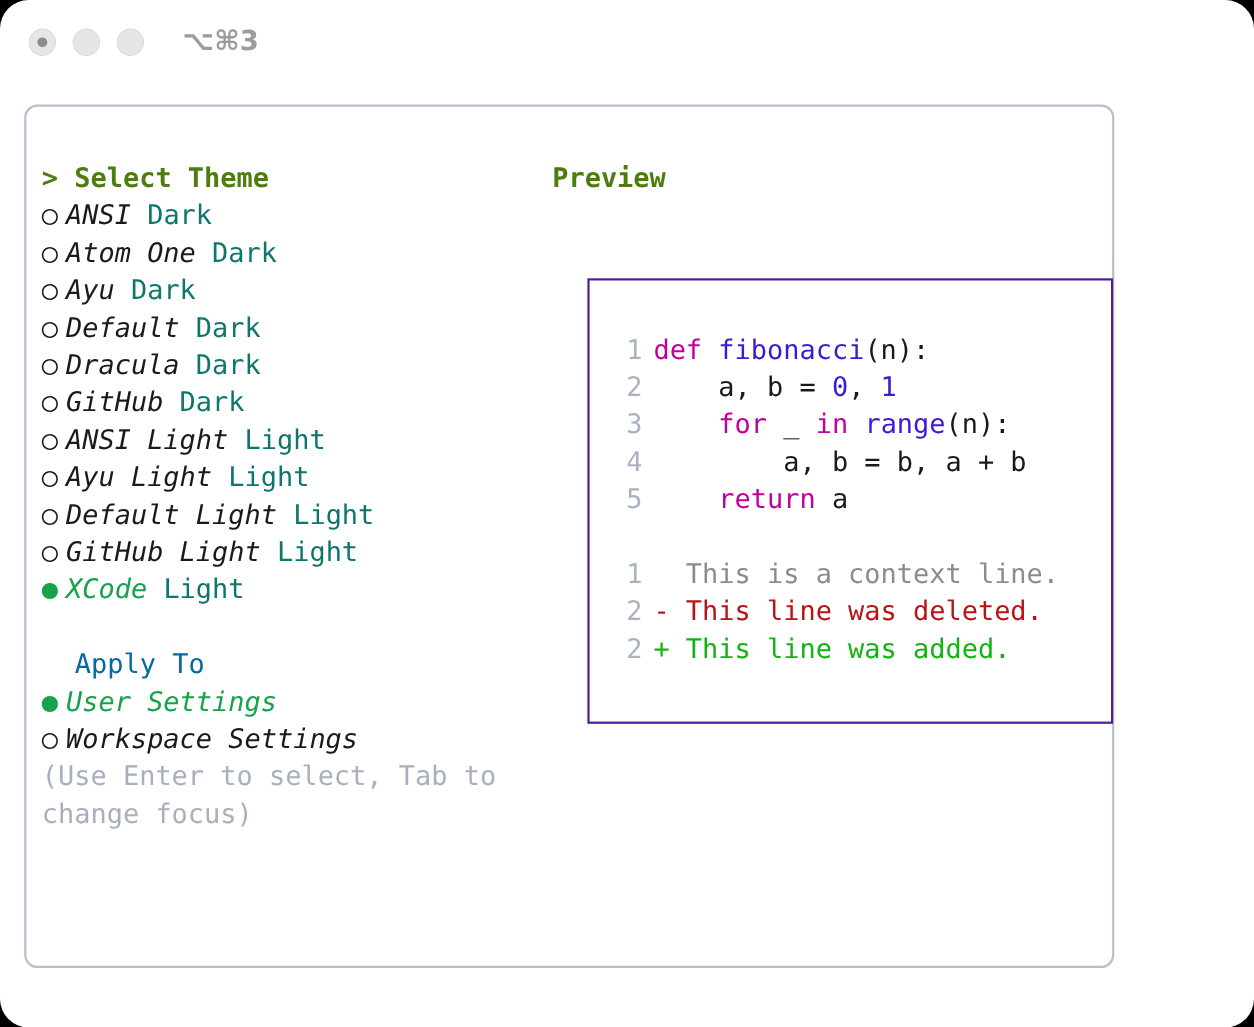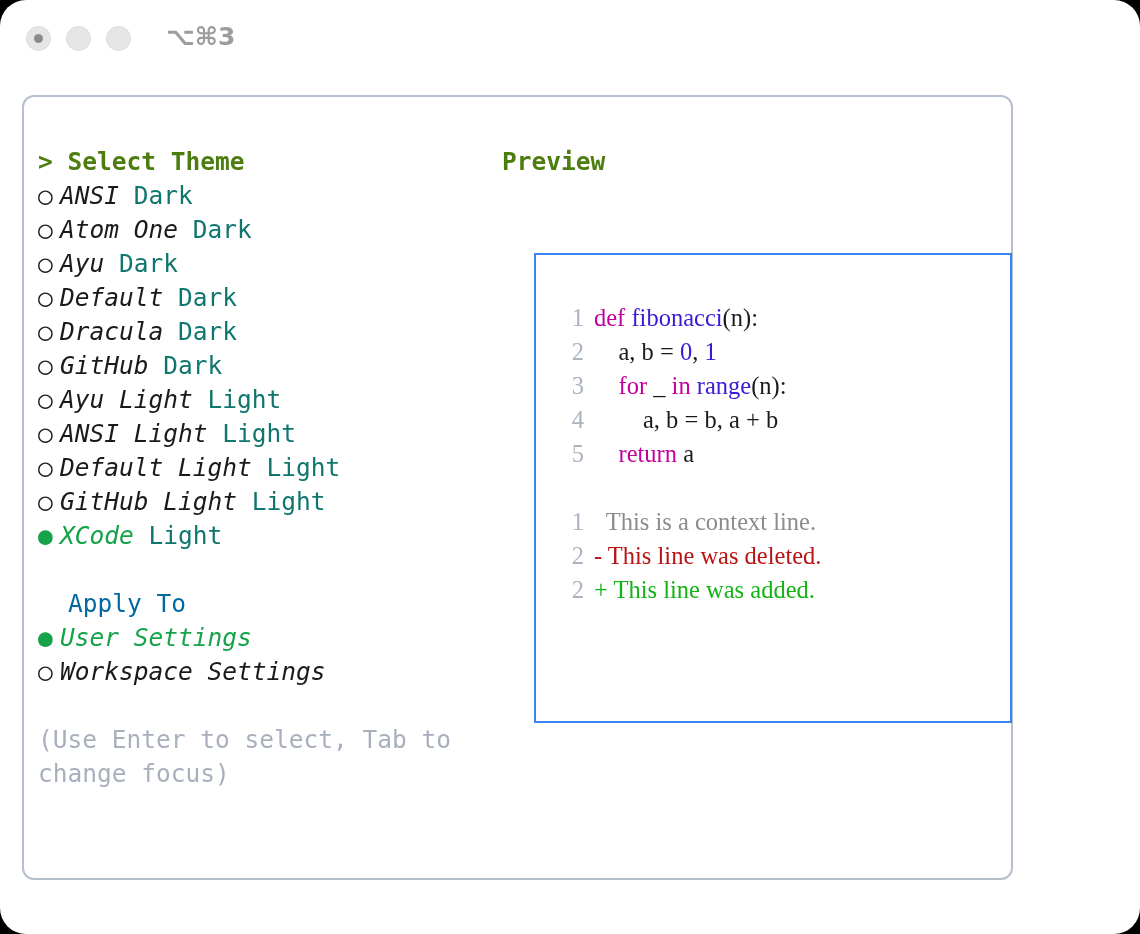--- a/index.html
+++ b/index.html
@@ -119,40 +119,38 @@
 
   .apply-head {
     font-size: 24.5px;
     line-height: 34px;
     color: #0369a1;
     white-space: pre;
     padding-left: 30px;
   }
 
   #hint {
-    margin-top: 34px;
     font-size: 24.5px;
     line-height: 34px;
     color: #a8b0bd;
     width: 420px;
   }
 
   .spacer-34 { height: 34px; }
 
   
   #preview-box {
     position: absolute;
     left: 32px;
     top: 108px;
     width: 478px;
-    height: 470px;
-    border: 2px solid #3b82f6;
+    height: 405px;
+    border: 2px solid #4c1d95;
     box-sizing: border-box;
     background: #ffffff;
-    font-family: Liberation Serif, serif;
   }
   #code {
     position: absolute;
     left: 20px;
     top: 46px;
     right: 6px;
   }
   .code-line {
     font-size: 24.5px;
     line-height: 34px;
@@ -191,22 +189,22 @@
 
     <div id="left-col">
       <div class="section-title">&gt; Select Theme</div>
       <div id="theme-list">
           <div class="opt-row"><span class="bullet">○</span><span class="opt-label">ANSI</span><span> </span><span class="opt-kind">Dark</span></div>
           <div class="opt-row"><span class="bullet">○</span><span class="opt-label">Atom One</span><span> </span><span class="opt-kind">Dark</span></div>
           <div class="opt-row"><span class="bullet">○</span><span class="opt-label">Ayu</span><span> </span><span class="opt-kind">Dark</span></div>
           <div class="opt-row"><span class="bullet">○</span><span class="opt-label">Default</span><span> </span><span class="opt-kind">Dark</span></div>
           <div class="opt-row"><span class="bullet">○</span><span class="opt-label">Dracula</span><span> </span><span class="opt-kind">Dark</span></div>
           <div class="opt-row"><span class="bullet">○</span><span class="opt-label">GitHub</span><span> </span><span class="opt-kind">Dark</span></div>
+          <div class="opt-row"><span class="bullet">○</span><span class="opt-label">ANSI Light</span><span> </span><span class="opt-kind">Light</span></div>
           <div class="opt-row"><span class="bullet">○</span><span class="opt-label">Ayu Light</span><span> </span><span class="opt-kind">Light</span></div>
-          <div class="opt-row"><span class="bullet">○</span><span class="opt-label">ANSI Light</span><span> </span><span class="opt-kind">Light</span></div>
           <div class="opt-row"><span class="bullet">○</span><span class="opt-label">Default Light</span><span> </span><span class="opt-kind">Light</span></div>
           <div class="opt-row"><span class="bullet">○</span><span class="opt-label">GitHub Light</span><span> </span><span class="opt-kind">Light</span></div>
           <div class="opt-row selected"><span class="bullet">●</span><span class="opt-label">XCode</span><span> </span><span class="opt-kind">Light</span></div>
         </div>
       <div class="spacer-34"></div>
       <div class="apply-head">Apply To</div>
       <div id="apply-list">
           <div class="opt-row selected"><span class="bullet">●</span><span class="opt-label">User Settings</span></div>
           <div class="opt-row"><span class="bullet">○</span><span class="opt-label">Workspace Settings</span></div>
         </div>

